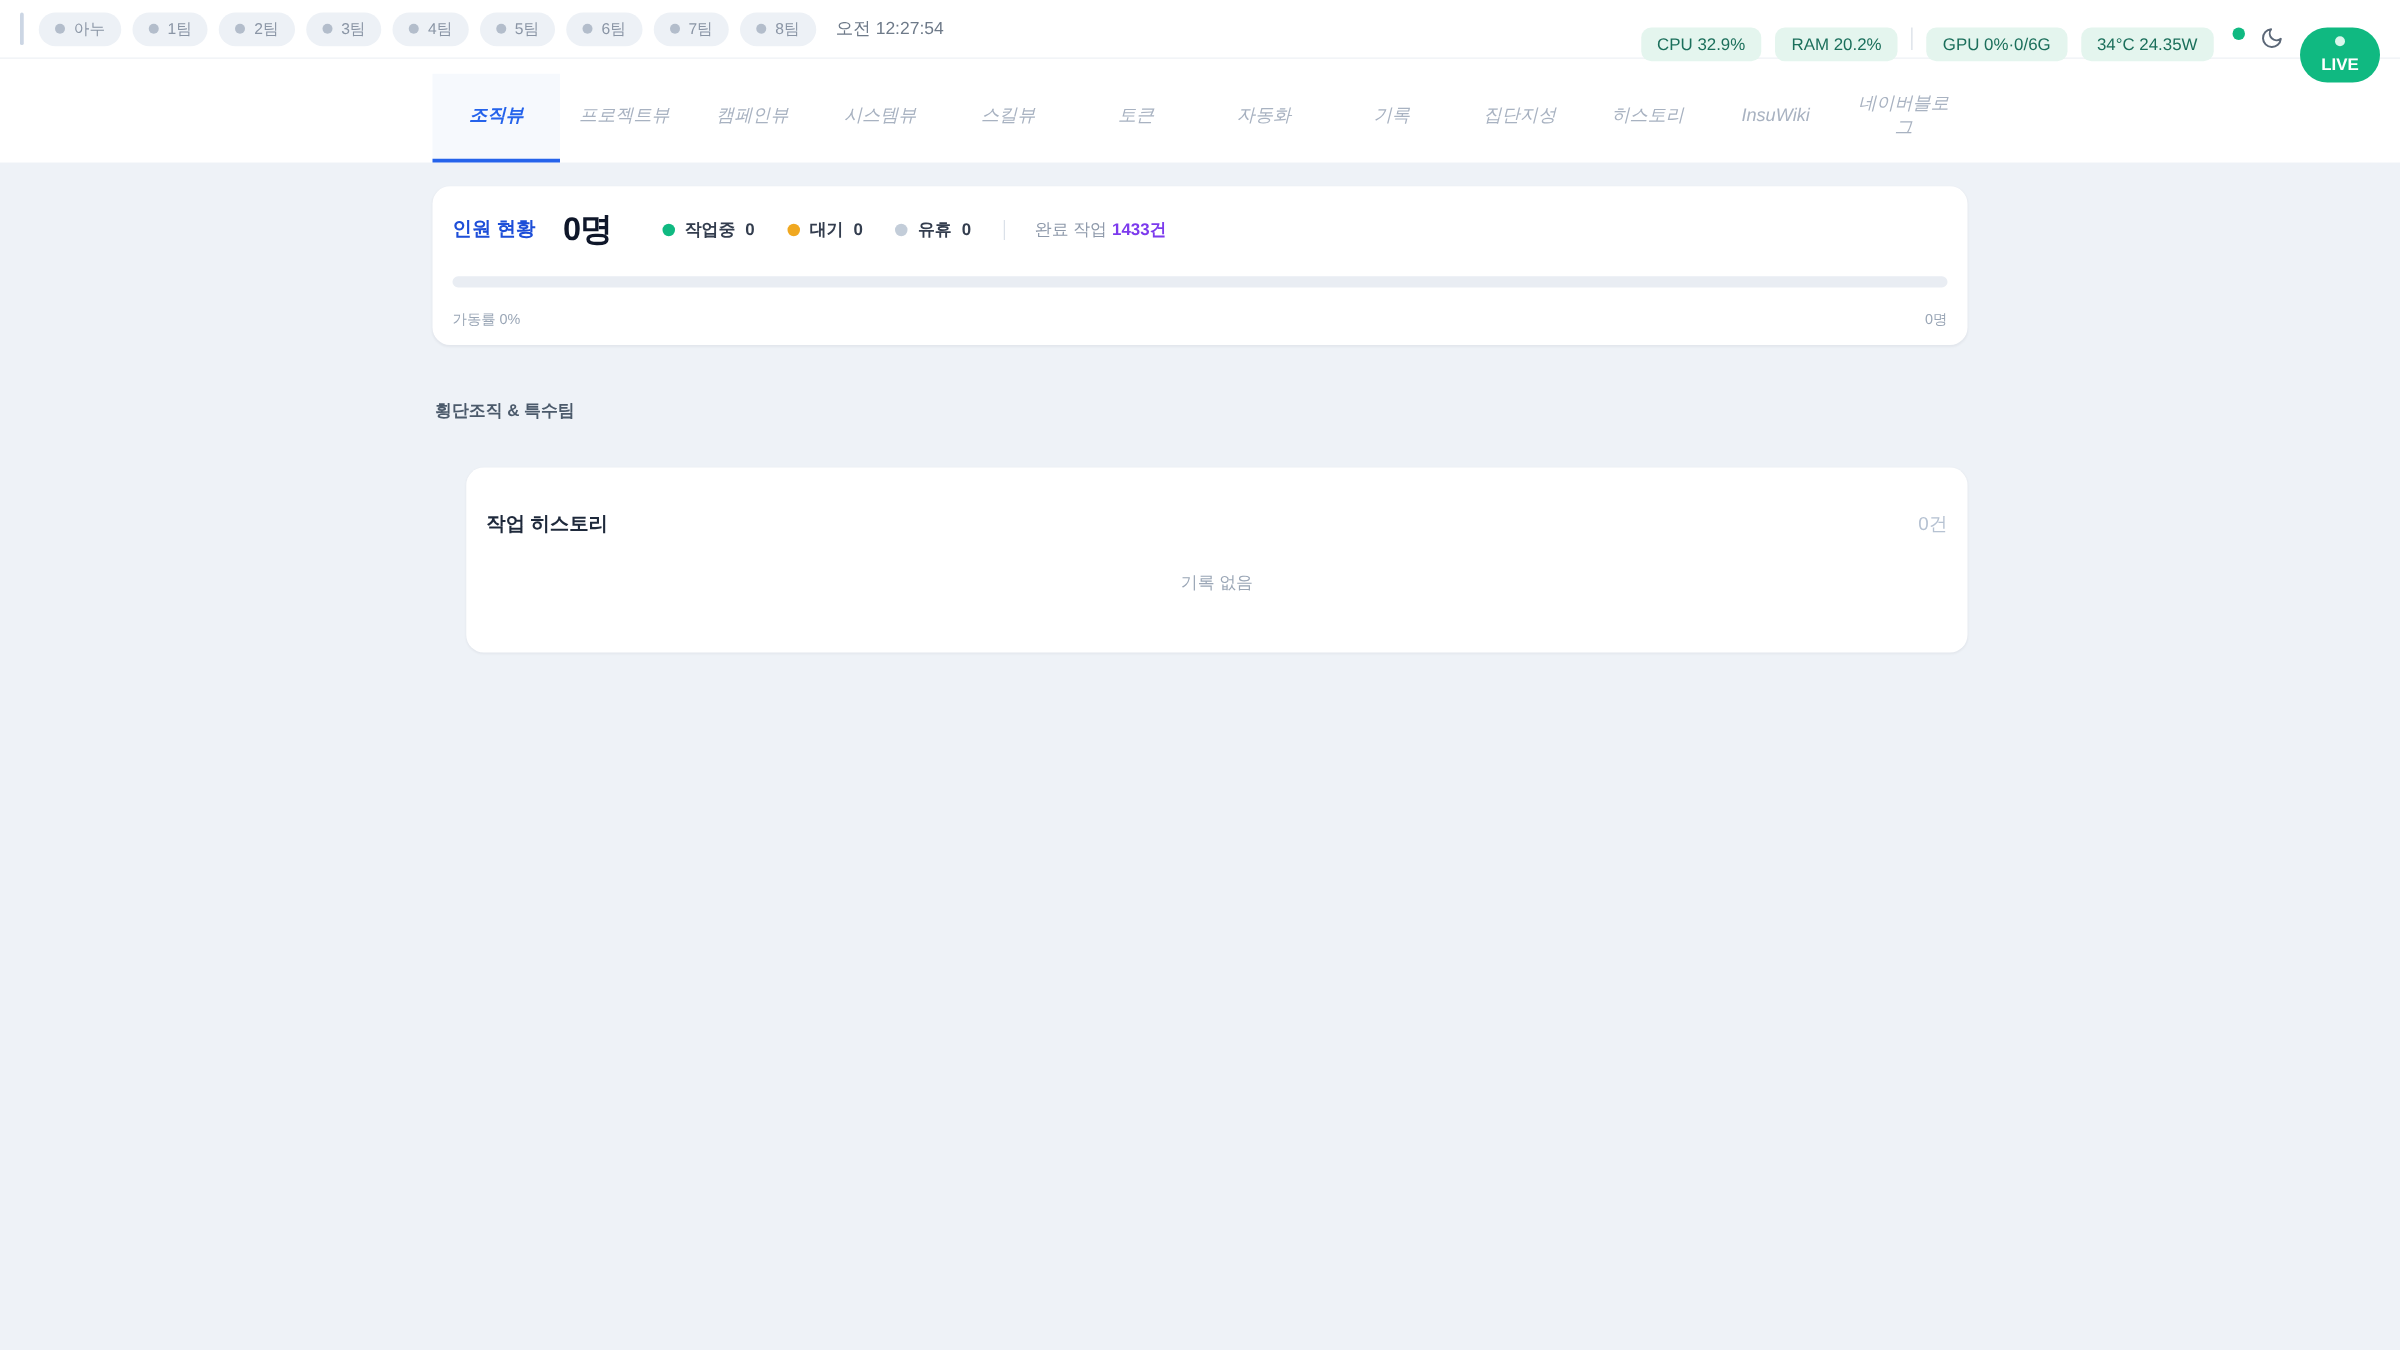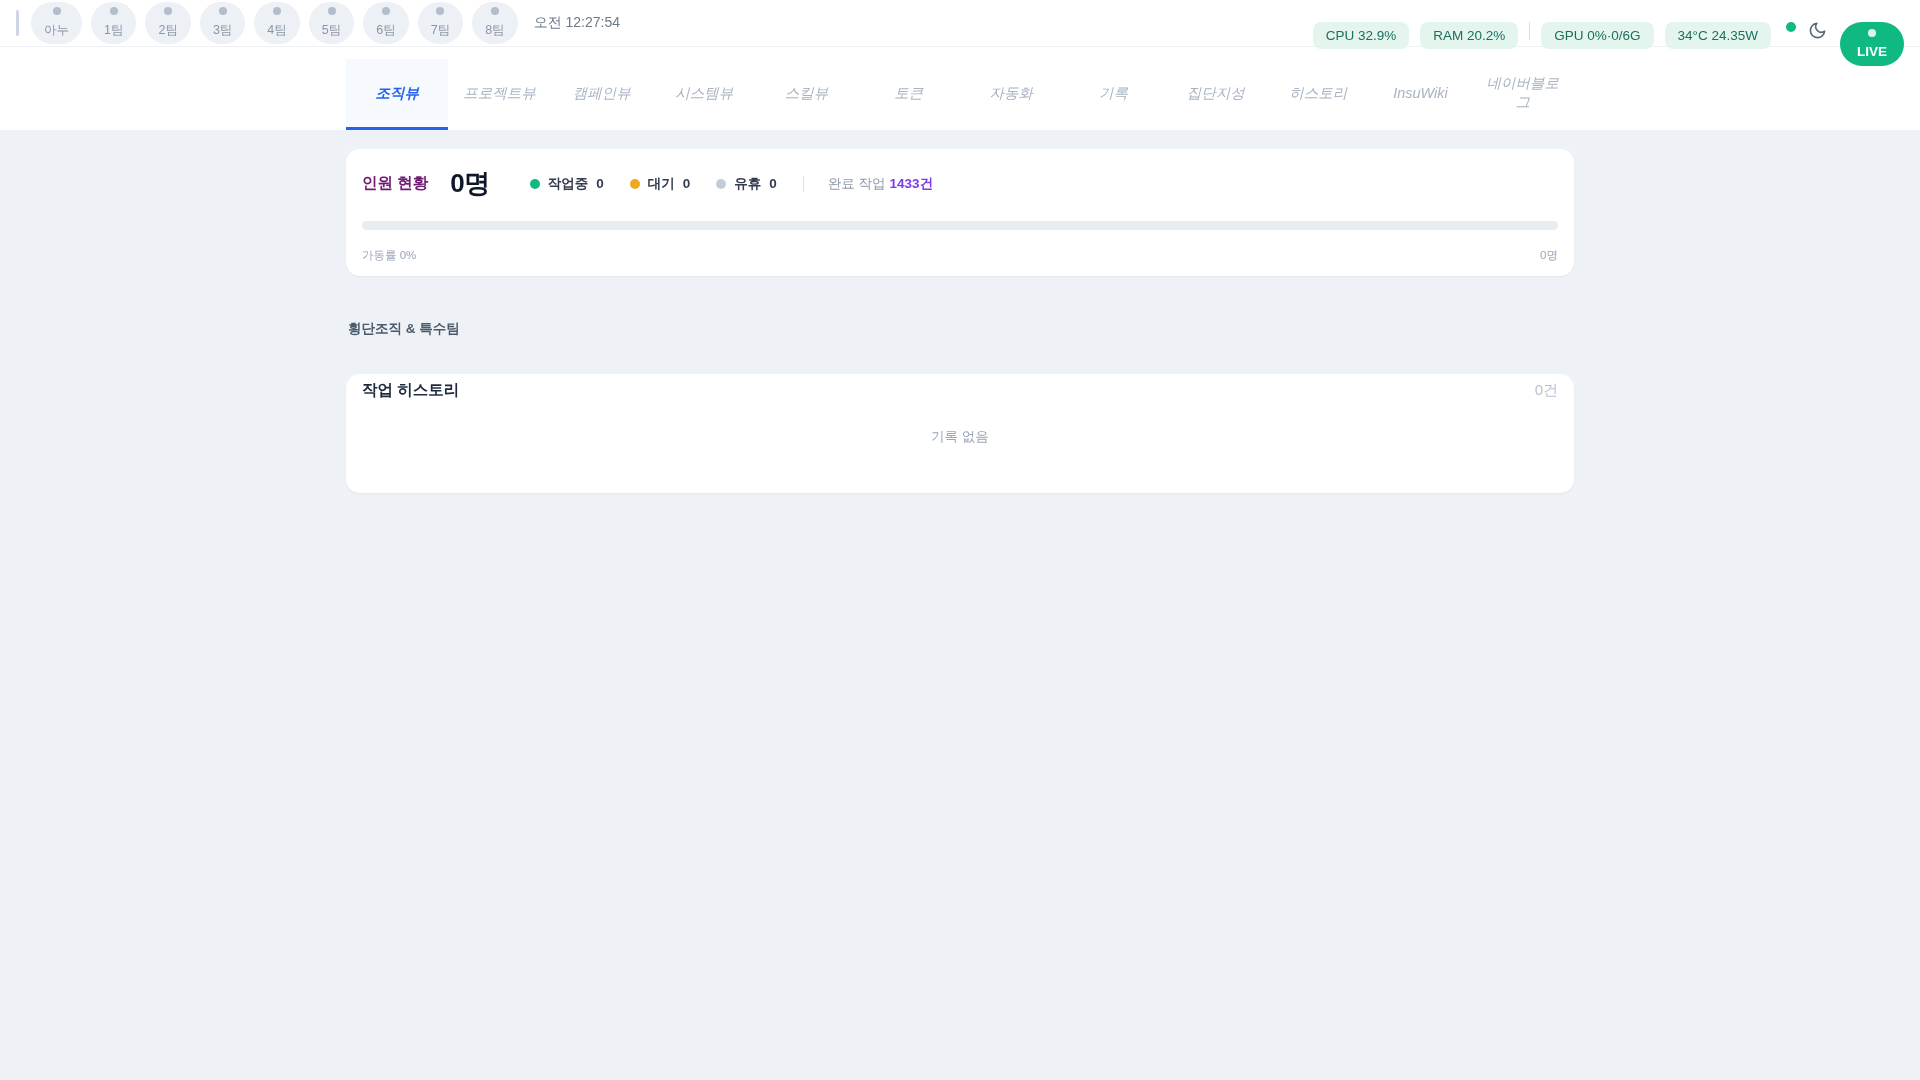--- a/index.html
+++ b/index.html
@@ -20,21 +20,21 @@
     padding:0 16px;
     border-bottom:1px solid #eef1f5;
   }
   .accent-bar { width:3px; height:26px; background:#ccd6e4; border-radius:2px; margin-right:12px; }
   .chips { display:flex; align-items:center; gap:9px; }
   .pill {
     display:flex; align-items:center; gap:7px;
     background:#edf1f6; border-radius:999px;
     padding:5px 13px;
     font-size:12.5px; color:#8a95a5; font-weight:500;
-    cursor:pointer; white-space:nowrap;flex-direction:column;
+    cursor:pointer; white-space:nowrap;
   }
   .pill-dot { width:8px; height:8px; border-radius:50%; background:#b3bdcb; }
   .clock { margin-left:16px; font-size:14px; color:#6e7a89; }
 
   .topbar-right { margin-left:auto; display:flex; align-items:flex-start; gap:11px;margin-top:41px; }
   .stat-badge {
     background:#e4f5ee; color:#1b6f5b;
     border-radius:8px; padding:6px 13px;
     font-size:13.5px; font-weight:500; white-space:nowrap;
   }
@@ -73,41 +73,41 @@
   .container { width:1228px; margin:0 auto; }
   .content { padding-top:19px; }
 
   .card {
     background:#ffffff; border-radius:14px;
     box-shadow:0 1px 2px rgba(16,24,40,.05);
   }
 
   .personnel-card { padding:17px 16px 13px; }
   .p-head { display:flex; align-items:center; }
-  .p-title { font-size:15.5px; font-weight:700; color:#701a75; }
+  .p-title { font-size:15.5px; font-weight:700; color:#1d4ed8; }
   .p-count { font-size:26px; font-weight:700; color:#0f172a; margin-left:22px; letter-spacing:-0.5px; }
   .p-statuses { display:flex; align-items:center; gap:26px; margin-left:40px; }
   .p-status { display:flex; align-items:center; gap:8px; font-size:13.5px; color:#333d4e; font-weight:600; }
   .p-status .dot { width:10px; height:10px; border-radius:50%; }
   .p-vsep { width:1px; height:16px; background:#dbe1e9; margin-left:26px; }
   .p-completed { margin-left:24px; font-size:13.5px; color:#8e99aa; font-weight:500; }
   .p-completed b { color:#7c3aed; font-weight:700; margin-left:4px; }
   .progress-track {
     margin-top:20px; height:9px; border-radius:999px;
     background:#e9edf3; overflow:hidden;
   }
   .progress-fill { height:100%; background:#10b981; border-radius:999px; }
   .p-foot { display:flex; justify-content:space-between; margin-top:18px; font-size:11.5px; color:#9aa6b6; }
 
   .section-title {
     margin:44px 0 0 2px;
     font-size:13.5px; font-weight:700; color:#4b5a6b;
   }
 
-  .history-card { margin-top:36px; padding:6px 16px 20px; }
+  .history-card { margin-top:36px; padding:35px 16px 20px;margin-left:27px; }
   .h-head { display:flex; align-items:center; justify-content:space-between; }
   .h-title { font-size:15.5px; font-weight:700; color:#1e293b; }
   .h-count { font-size:15px; color:#b6c2d2; }
   .h-empty {
     height:72px; display:flex; align-items:center; justify-content:center;
     font-size:13.5px; color:#9aa6b6;
   }
 </style>
 </head>
 <body>

